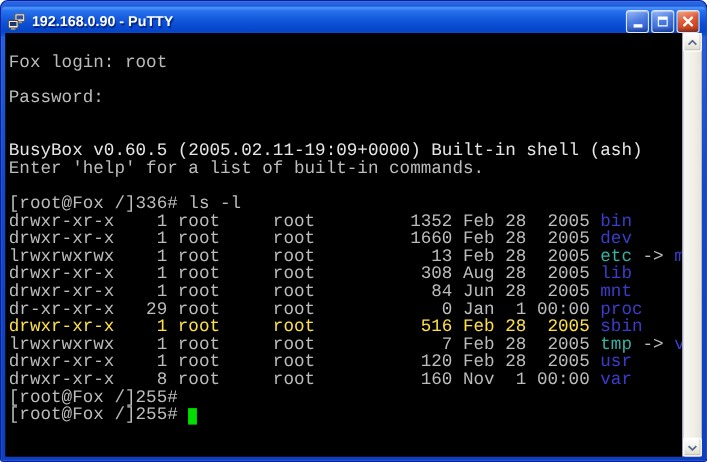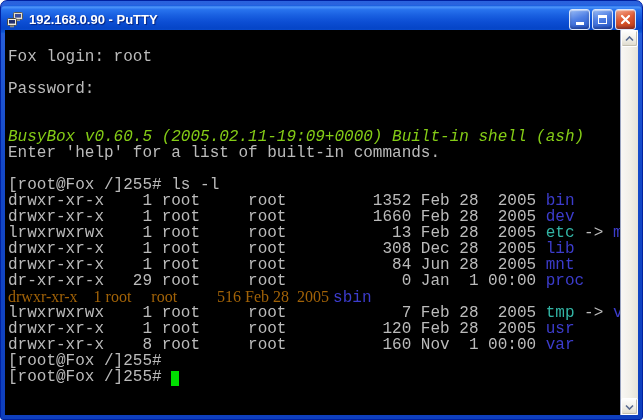--- a/index.html
+++ b/index.html
@@ -90,31 +90,31 @@
 
   <div class="body">
     <div class="terminal" style="background: rgb(0, 0, 0);">
       <div>
           <div class="term-line"> </div>
           <div class="term-line"><span style="color: rgb(187, 187, 187);">Fox login: root</span></div>
           <div class="term-line"> </div>
           <div class="term-line"><span style="color: rgb(187, 187, 187);">Password: </span></div>
           <div class="term-line"> </div>
           <div class="term-line"> </div>
-          <div class="term-line"><span style="color: #84cc16; font-style: italic;">BusyBox v0.60.5 (2005.02.11-19:09+0000) Built-in shell (ash)</span></div>
+          <div class="term-line"><span style="color: #e5e5e5;">BusyBox v0.60.5 (2005.02.11-19:09+0000) Built-in shell (ash)</span></div>
           <div class="term-line"><span style="color: rgb(187, 187, 187);">Enter 'help' for a list of built-in commands.</span></div>
           <div class="term-line"> </div>
-          <div class="term-line"><span style="color: rgb(187, 187, 187);">[root@Fox /]255# ls -l</span></div>
+          <div class="term-line"><span style="color: rgb(187, 187, 187);">[root@Fox /]336# ls -l</span></div>
           <div class="term-line"><span style="color: rgb(187, 187, 187);">drwxr-xr-x    1 root     root         1352 Feb 28  2005 </span><span style="color: rgb(60, 60, 204);">bin</span></div>
           <div class="term-line"><span style="color: rgb(187, 187, 187);">drwxr-xr-x    1 root     root         1660 Feb 28  2005 </span><span style="color: rgb(60, 60, 204);">dev</span></div>
           <div class="term-line"><span style="color: rgb(187, 187, 187); font-family: Liberation Mono, monospace;">lrwxrwxrwx    1 root     root           13 Feb 28  2005 </span><span style="color: rgb(50, 180, 164);">etc</span><span style="color: rgb(187, 187, 187);"> -&gt; </span><span style="color: rgb(60, 60, 204);">mnt/flash/etc</span></div>
-          <div class="term-line"><span style="color: rgb(187, 187, 187);">drwxr-xr-x    1 root     root          308 Dec 28  2005 </span><span style="color: rgb(60, 60, 204);">lib</span></div>
+          <div class="term-line"><span style="color: rgb(187, 187, 187);">drwxr-xr-x    1 root     root          308 Aug 28  2005 </span><span style="color: rgb(60, 60, 204);">lib</span></div>
           <div class="term-line"><span style="color: rgb(187, 187, 187);">drwxr-xr-x    1 root     root           84 Jun 28  2005 </span><span style="color: rgb(60, 60, 204);">mnt</span></div>
           <div class="term-line"><span style="color: rgb(187, 187, 187);">dr-xr-xr-x   29 root     root            0 Jan  1 00:00 </span><span style="color: rgb(60, 60, 204);">proc</span></div>
-          <div class="term-line"><span style="color: #a16207; font-family: Liberation Serif, serif;">drwxr-xr-x    1 root     root          516 Feb 28  2005 </span><span style="color: rgb(60, 60, 204);">sbin</span></div>
+          <div class="term-line"><span style="color: #fde047;">drwxr-xr-x    1 root     root          516 Feb 28  2005 </span><span style="color: rgb(60, 60, 204);">sbin</span></div>
           <div class="term-line"><span style="color: rgb(187, 187, 187);">lrwxrwxrwx    1 root     root            7 Feb 28  2005 </span><span style="color: rgb(50, 180, 164);">tmp</span><span style="color: rgb(187, 187, 187);"> -&gt; </span><span style="color: rgb(60, 60, 204);">var/tmp</span></div>
           <div class="term-line"><span style="color: rgb(187, 187, 187);">drwxr-xr-x    1 root     root          120 Feb 28  2005 </span><span style="color: rgb(60, 60, 204);">usr</span></div>
           <div class="term-line"><span style="color: rgb(187, 187, 187);">drwxr-xr-x    8 root     root          160 Nov  1 00:00 </span><span style="color: rgb(60, 60, 204);">var</span></div>
           <div class="term-line"><span style="color: rgb(187, 187, 187);">[root@Fox /]255#</span></div>
           <div class="term-line"><span style="color: rgb(187, 187, 187);">[root@Fox /]255# </span><span class="term-cursor" style="background: rgb(0, 223, 0);">&nbsp;</span></div>
         </div>
     </div>
     <div class="scrollbar">
       <div class="sb-btn">
         <svg width="9" height="6" viewBox="0 0 9 6">

